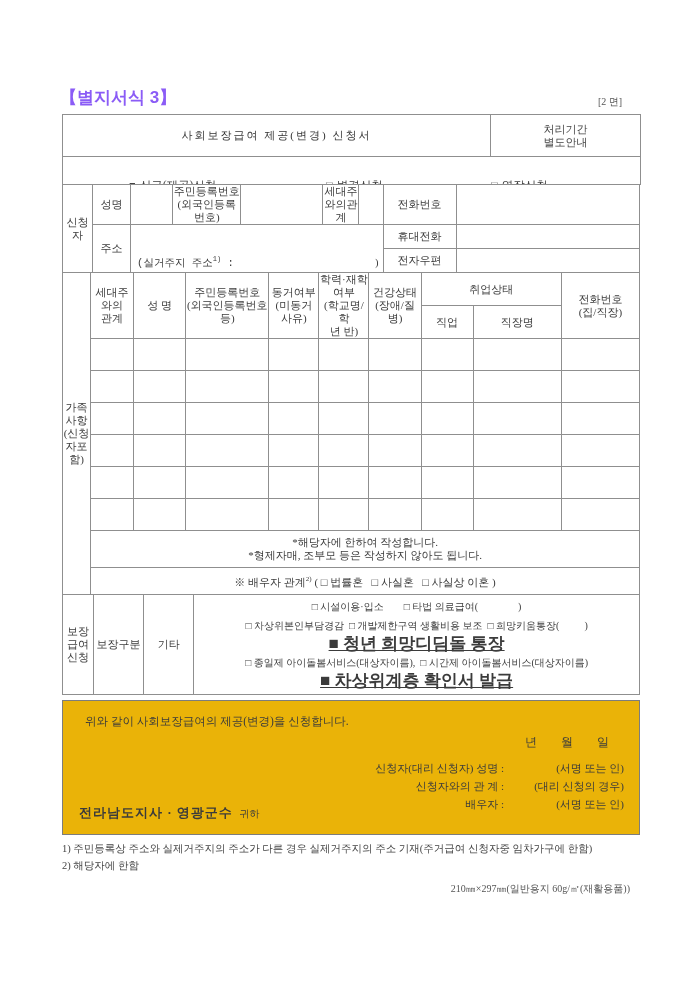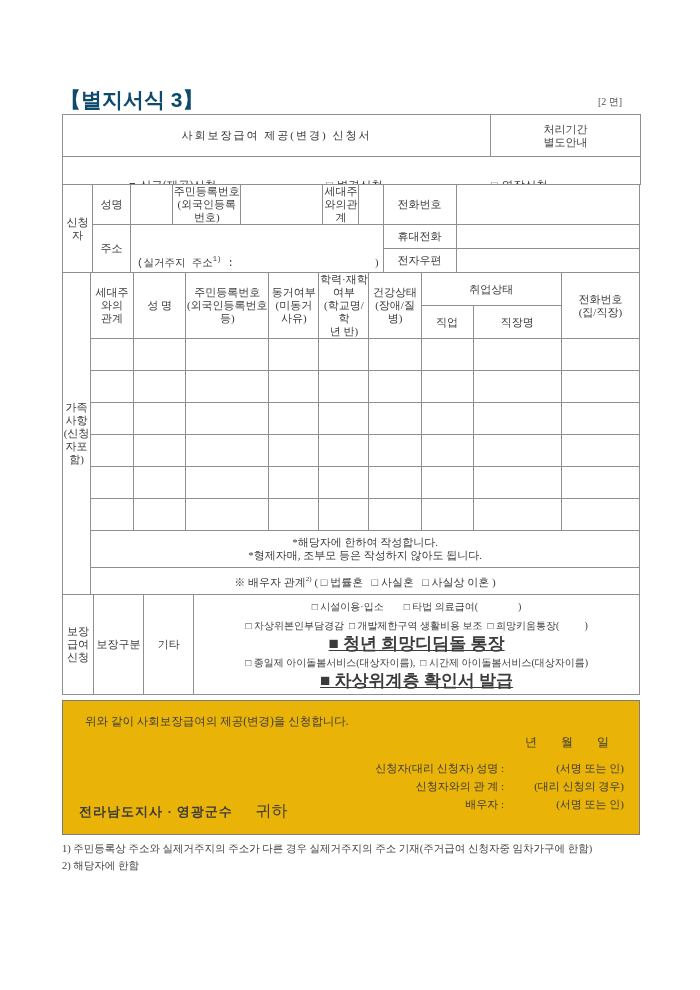--- a/index.html
+++ b/index.html
@@ -1,21 +1,21 @@
 <!DOCTYPE html>
 <html><head>
 <meta charset="utf-8">
 <style>
   html,body{margin:0;padding:0;}
   body{width:700px;height:990px;background:#ffffff;position:relative;
        font-family:"Liberation Serif","DejaVu Serif",serif;color:#3b3b3b;}
   .page{position:absolute;inset:0;width:700px;height:990px;background:#fff;overflow:hidden;}
 
-  .form-label{position:absolute;left:60px;top:86px;font-size:21px;font-weight:bold;
-              font-family:"Liberation Sans","DejaVu Sans",sans-serif;color:#0c4a6e;}
+  .form-label{position:absolute;left:60px;top:86px;font-size:17px;font-weight:bold;
+              font-family:"Liberation Sans","DejaVu Sans",sans-serif;color:#8b5cf6;}
   .page-marker{position:absolute;left:598px;top:95px;font-size:10px;color:#555;}
 
   .main{position:absolute;left:62px;top:115px;width:686px;}
   table.t{border-collapse:collapse;table-layout:fixed;width:578px;margin-top:-1px;}
   table.t td{border:1px solid #8f8f8f;padding:0;vertical-align:middle;text-align:center;
              font-size:11px;line-height:13px;overflow:hidden;}
   .ml{white-space:pre-line;}
   .pre{white-space:pre;}
 
   
@@ -45,21 +45,21 @@
   .decl-box{position:absolute;left:62px;top:700px;width:576px;height:133px;
             border:1px solid #7d7d7d;background:#eab308;}
   .decl-statement{position:absolute;left:22px;top:13px;font-size:11.5px;}
   .decl-date{position:absolute;right:30px;top:33px;font-size:12px;white-space:pre;}
   .sign-rows{position:absolute;right:15px;top:58px;width:420px;}
   .sign-row{display:flex;justify-content:flex-end;font-size:11px;line-height:18px;}
   .sign-label{text-align:right;}
   .sign-note{width:120px;text-align:right;}
   .recipient-row{position:absolute;left:16px;bottom:12px;font-size:11px;}
   .recipient{font-weight:bold;font-size:13px;letter-spacing:1px;}
-  .recipient-suffix{font-size:16px;margin-left:20px;}
+  .recipient-suffix{font-size:10px;margin-left:4px;}
 
   .footnotes{position:absolute;left:62px;top:840px;width:578px;font-size:10.5px;line-height:17px;color:#444;}
   .paper-note{margin-top:6px;text-align:right;padding-right:10px;font-size:10px;color:#555;}
 </style>
 </head>
 <body>
 
 <div class="page">
 
   <div class="form-label">【별지서식 3】</div>
@@ -300,15 +300,16 @@
     </div>
     <div class="recipient-row">
       <span class="recipient">전라남도지사 · 영광군수</span>
       <span class="recipient-suffix">귀하</span>
     </div>
   </div>
 
   <div class="footnotes">
     <div>1) 주민등록상 주소와 실제거주지의 주소가 다른 경우 실제거주지의 주소 기재(주거급여 신청자중 임차가구에 한함)</div>
     <div>2) 해당자에 한함</div>
+    <div class="paper-note">210㎜×297㎜(일반용지 60g/㎡(재활용품))</div>
   </div>
 
 </div>
 
 </body></html>

